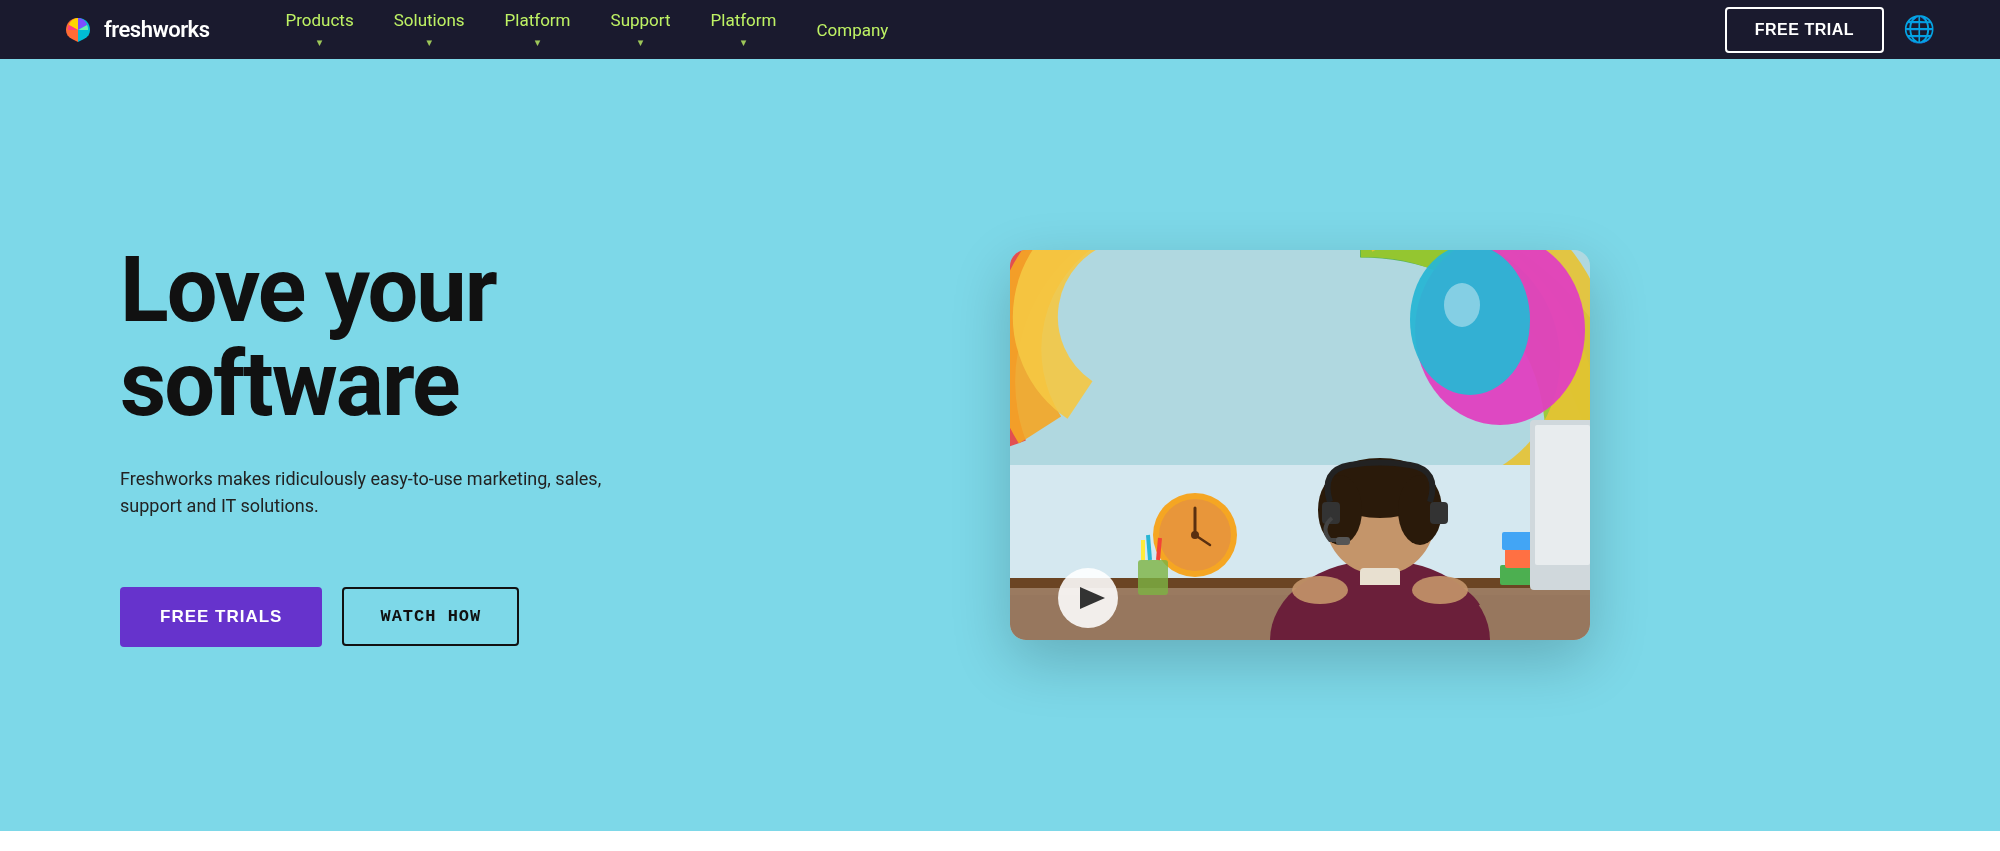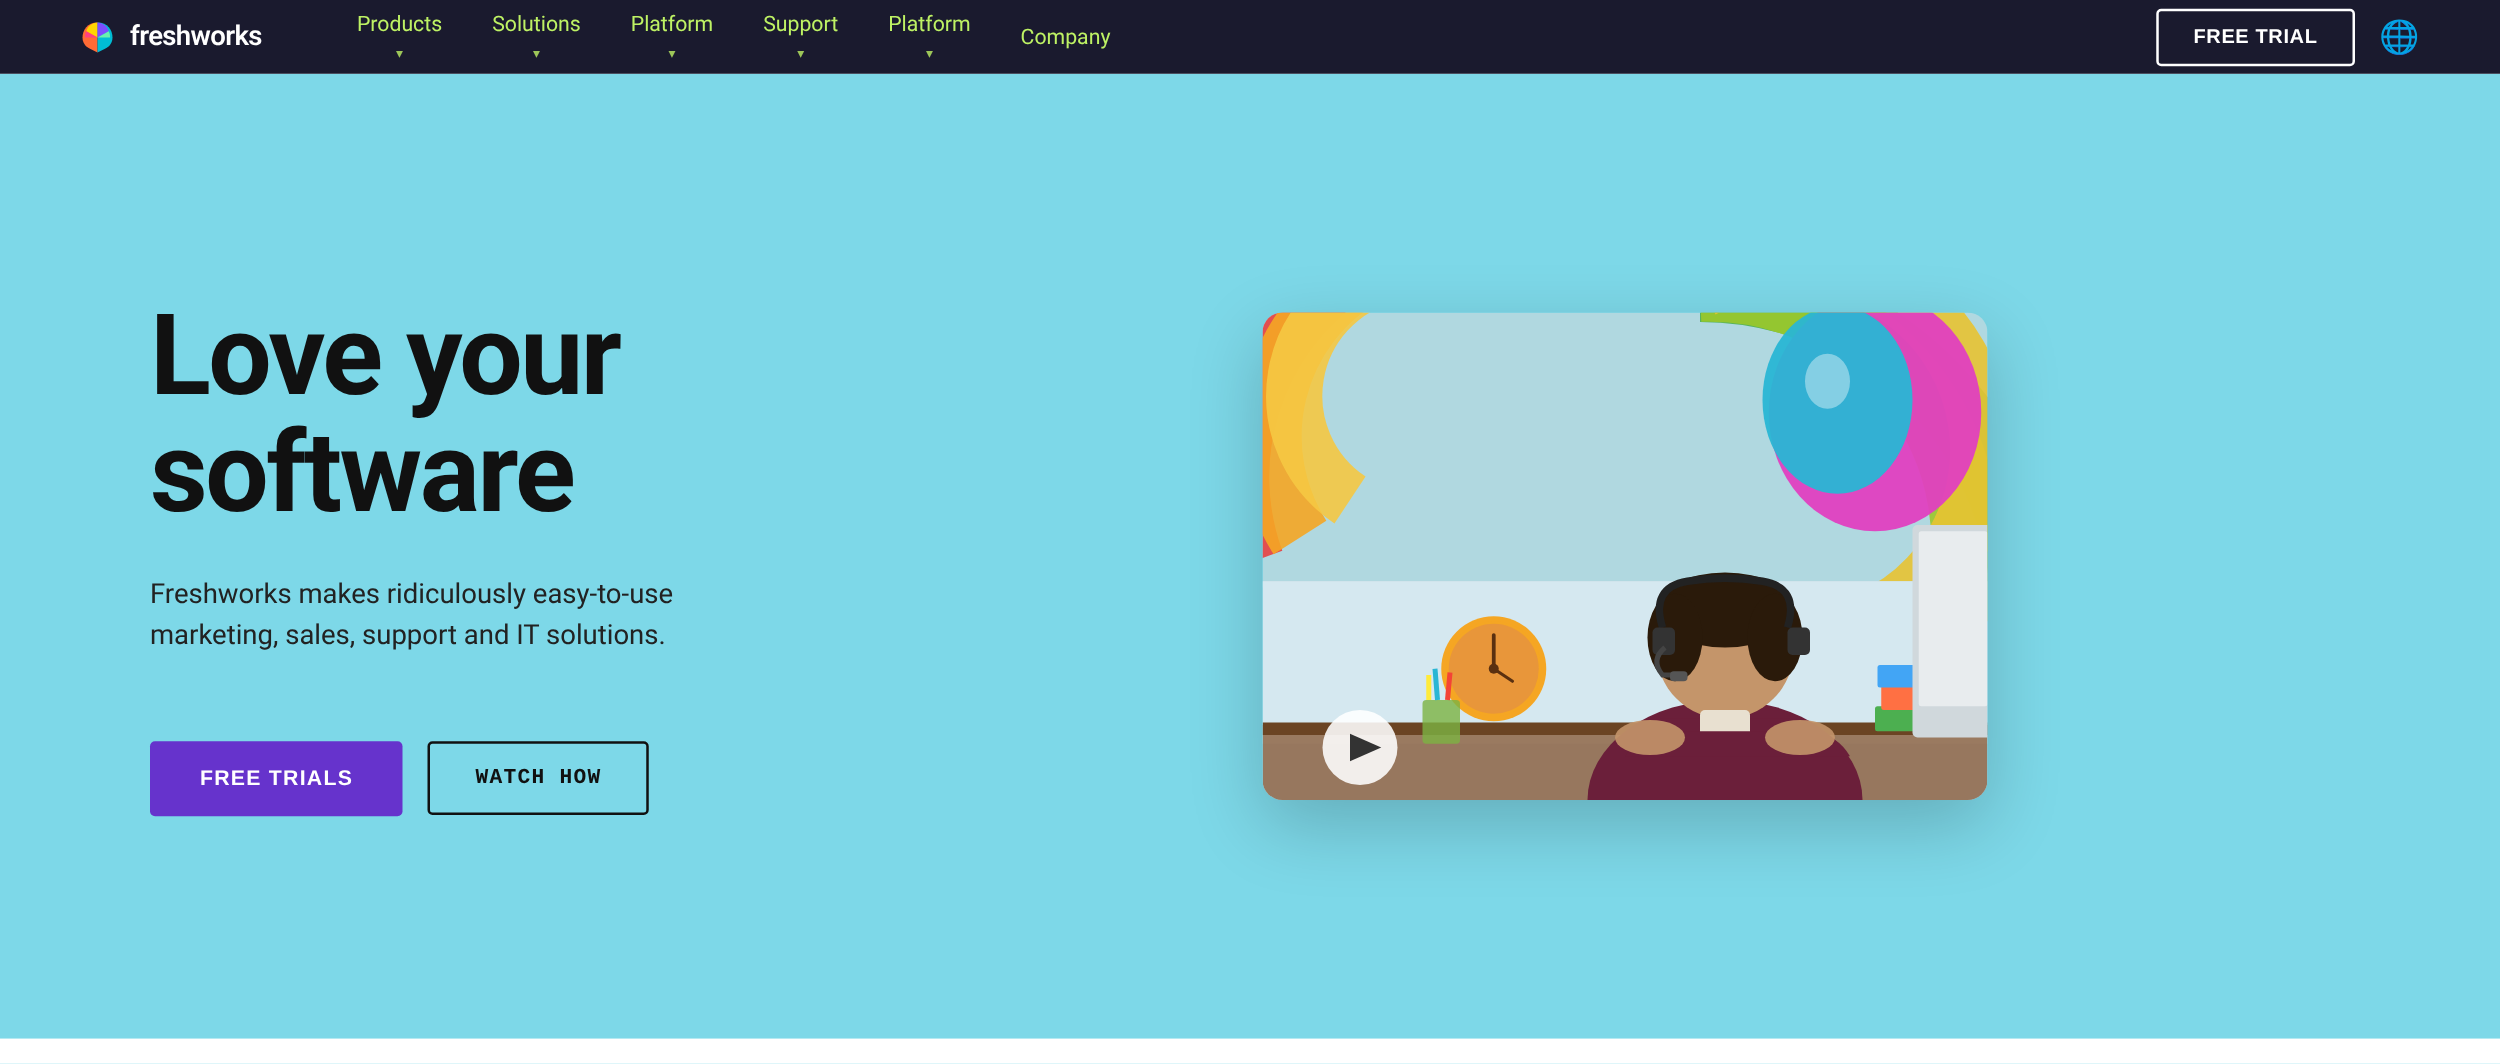--- a/index.html
+++ b/index.html
@@ -104,21 +104,21 @@
     }
     .hero-title {
       font-size: 90px;
       font-weight: 700;
       color: #111111;
       line-height: 1.05;
       margin-bottom: 32px;
       letter-spacing: -2px;
     }
     .hero-subtitle {
-      font-size: 22px;
+      font-size: 18px;
       color: #222222;
       line-height: 1.5;
       margin-bottom: 68px;
       max-width: 520px;
     }
     .hero-buttons {
       display: flex;
       gap: 20px;
       align-items: center;
     }

